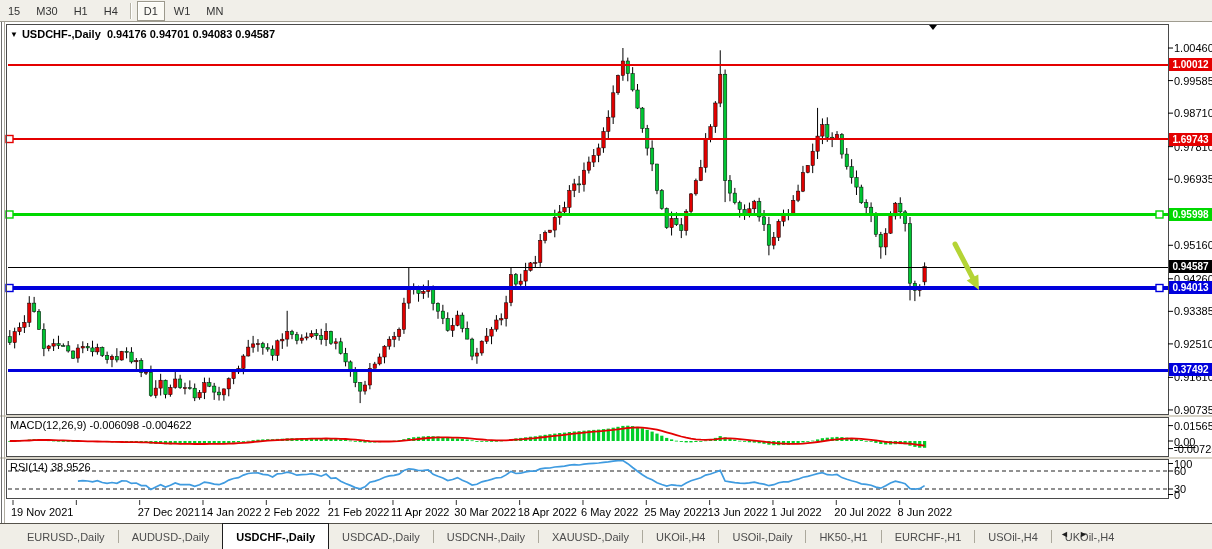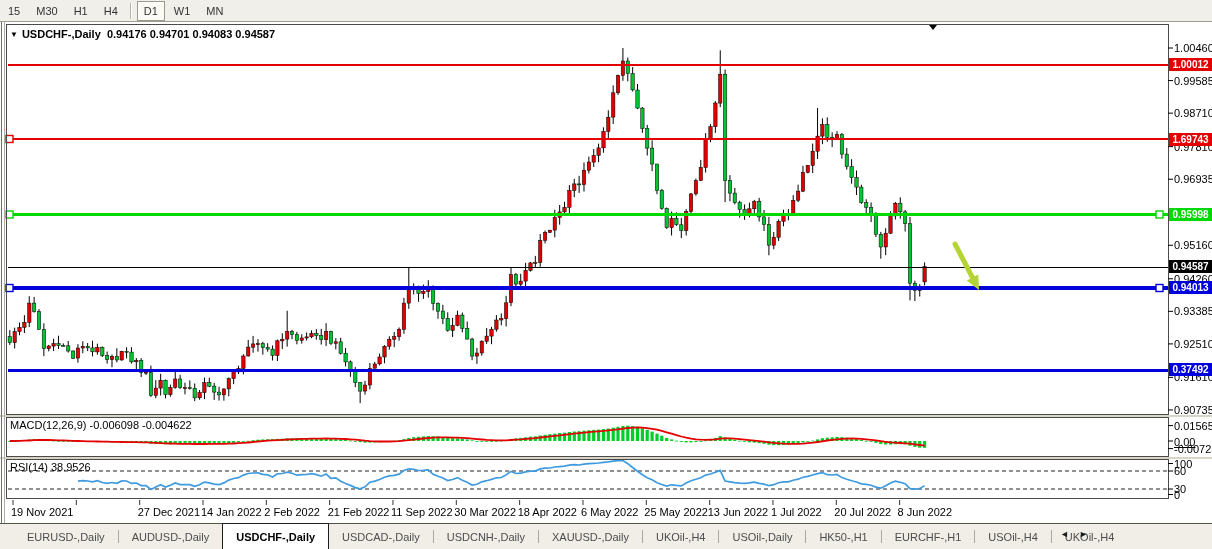--- a/index.html
+++ b/index.html
@@ -696,21 +696,21 @@
     <div class="axis-label" style="top: 457.5px;">100</div>
     <div class="axis-label" style="top: 465px;">60</div>
     <div class="axis-label" style="top: 483px;">30</div>
     <div class="axis-label" style="top: 488.5px;">0</div>
     <div class="date-label" style="left: 11px;">19 Nov 2021</div>
     <div class="date-label" style="left: 74.33px; margin-top: 21px;">8 Dec 2021</div>
     <div class="date-label" style="left: 137.66px;">27 Dec 2021</div>
     <div class="date-label" style="left: 200.99px;">14 Jan 2022</div>
     <div class="date-label" style="left: 264.32px;">2 Feb 2022</div>
     <div class="date-label" style="left: 327.65px;">21 Feb 2022</div>
-    <div class="date-label" style="left: 390.98px;">11 Sep 2022</div>
+    <div class="date-label" style="left: 390.98px;">11 Apr 2022</div>
     <div class="date-label" style="left: 454.31px;">30 Mar 2022</div>
     <div class="date-label" style="left: 517.64px;">18 Apr 2022</div>
     <div class="date-label" style="left: 580.97px;">6 May 2022</div>
     <div class="date-label" style="left: 644.3px;">25 May 2022</div>
     <div class="date-label" style="left: 707.63px;">13 Jun 2022</div>
     <div class="date-label" style="left: 770.96px;">1 Jul 2022</div>
     <div class="date-label" style="left: 834.29px;">20 Jul 2022</div>
     <div class="date-label" style="left: 897.62px;">8 Jun 2022</div>
   </div>
 

